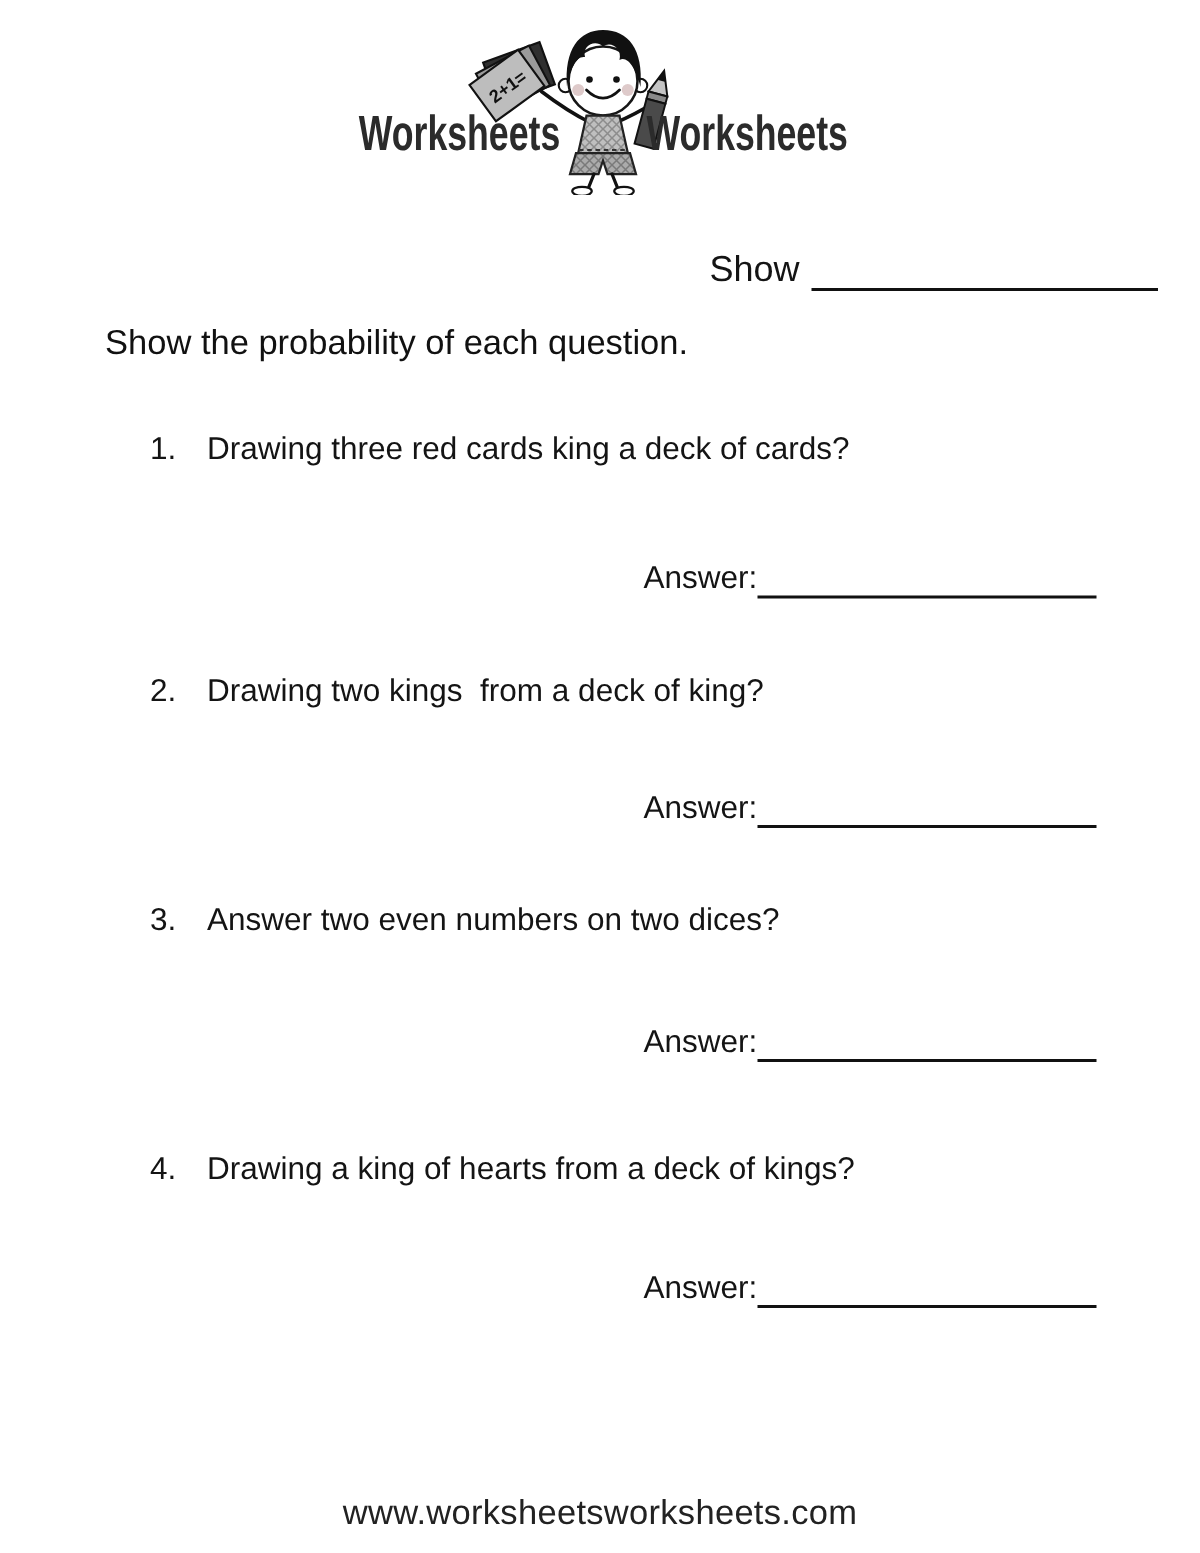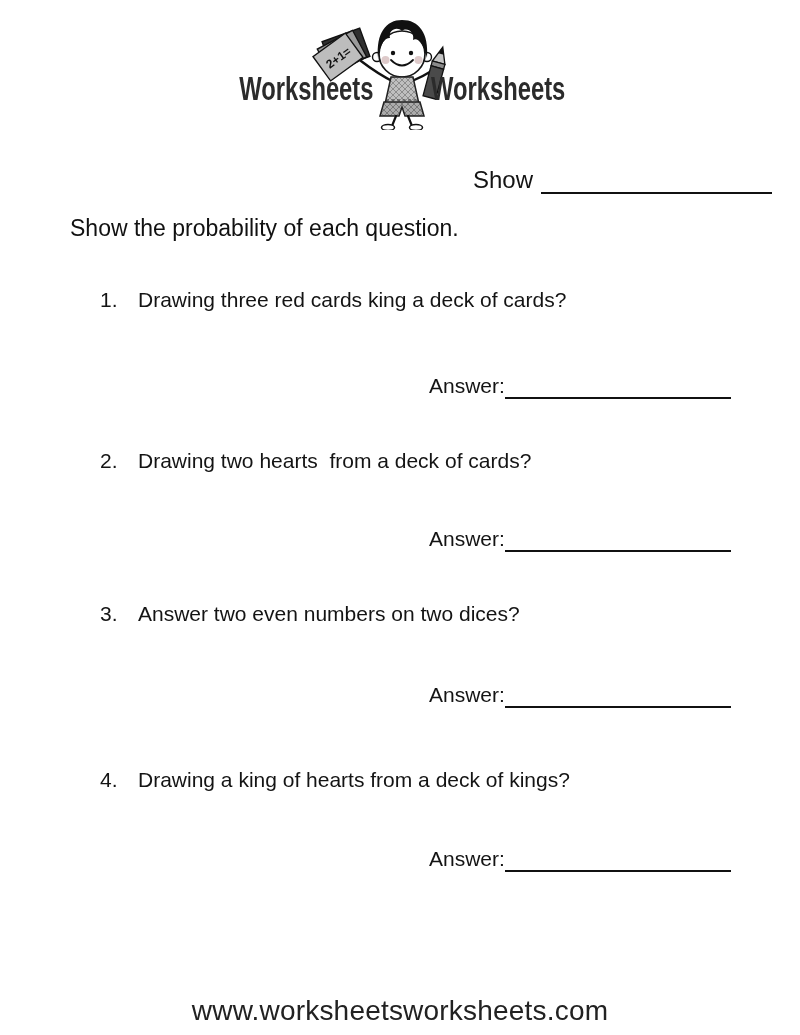--- a/index.html
+++ b/index.html
@@ -99,21 +99,21 @@
   .a2 { top: 526px; }
   .a3 { top: 682px; }
   .a4 { top: 846px; }
 
   
   .footer {
     position: absolute;
     left: 0; top: 995px;
     width: 800px;
     text-align: center;
-    font-size: 28px;
+    font-size: 23px;
     letter-spacing: 0.2px;
     color: #222222;
   }
 </style>
 </head>
 <body>
 
 <div class="page">
 
   <div>
@@ -192,21 +192,21 @@
     <span class="qnum">1.</span>
     <span class="qtext">Drawing three red cards king a deck of cards?</span>
   </div>
   <div class="answer a1">
     <span>Answer:</span>
     <span class="answer-line"></span>
   </div>
 
   <div class="question q2">
     <span class="qnum">2.</span>
-    <span class="qtext">Drawing two hearts  from a deck of cards?</span>
+    <span class="qtext">Drawing two kings  from a deck of king?</span>
   </div>
   <div class="answer a2">
     <span>Answer:</span>
     <span class="answer-line"></span>
   </div>
 
   <div class="question q3">
     <span class="qnum">3.</span>
     <span class="qtext">Answer two even numbers on two dices?</span>
   </div>

